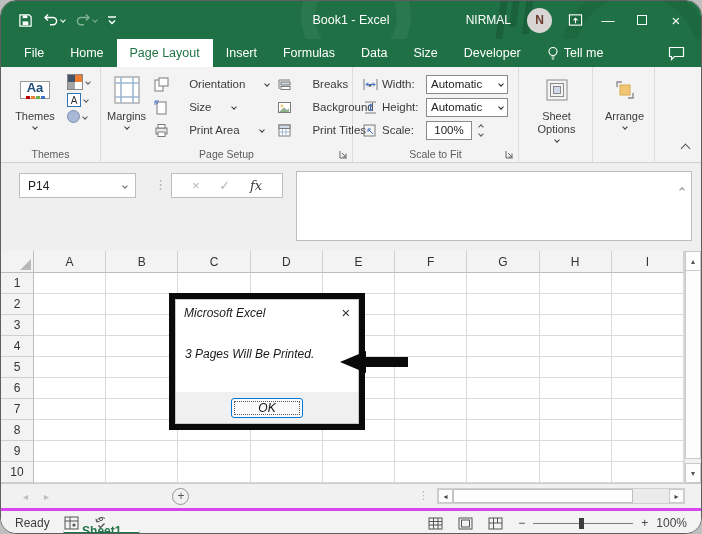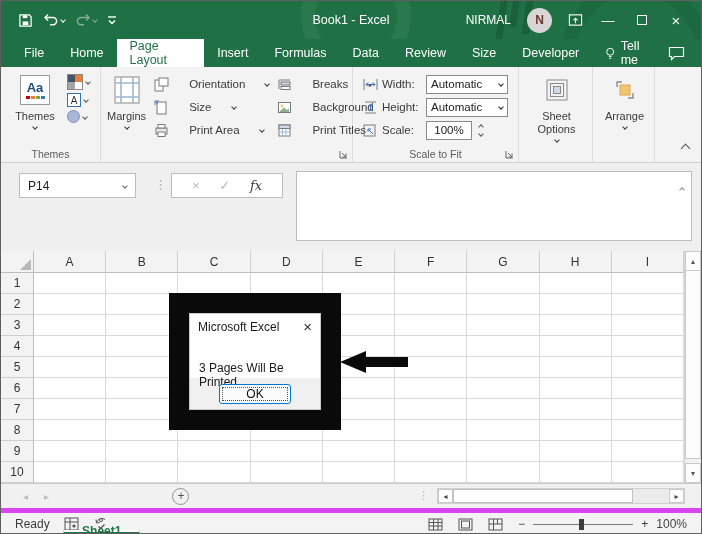--- a/index.html
+++ b/index.html
@@ -4,21 +4,21 @@
 <style>
   :root{
     --excel-green:#1F7145;
     --active-tab-text:#217346;
     --ok-button-border:#0078D7;
     --arrange-icon-fill:#F2C572;
     --sheet-tab-underline:#217346;
   }
   *{box-sizing:border-box;margin:0;padding:0;font-family:"Liberation Sans","DejaVu Sans",sans-serif;}
   body{background:#bfbfbf;width:702px;height:534px;overflow:hidden;}
-  .window{position:relative;width:702px;height:534px;background:#fff;border:1px solid #5f5f5f;border-radius:0;overflow:hidden;}
+  .window{position:relative;width:702px;height:534px;background:#fff;border:1px solid #5f5f5f;border-radius:16px;overflow:hidden;}
 
   
   .titlebar{position:relative;height:38px;background:var(--excel-green);display:flex;align-items:center;color:#fff;overflow:hidden;}
   .deco{position:absolute;border:14px solid rgba(255,255,255,0.05);border-radius:50%;pointer-events:none;}
   .deco.c1{width:110px;height:110px;left:300px;top:-40px;}
   .deco.c2{width:150px;height:150px;left:560px;top:-20px;border-color:rgba(0,0,0,0.08);}
   .deco-bar{position:absolute;top:0;height:38px;width:7px;background:rgba(0,0,0,0.14);transform:skewX(-8deg);pointer-events:none;}
   .qat{display:flex;align-items:center;gap:4px;padding-left:14px;z-index:1;}
   .qat .btn{display:flex;align-items:center;gap:2px;padding:3px 3px;cursor:default;}
   .dim{opacity:.45;}
@@ -41,21 +41,21 @@
 
   
   .ribbon{position:relative;height:96px;background:#f3f3f3;border-bottom:1px solid #d2d0ce;display:flex;align-items:stretch;}
   .rgroup{position:relative;display:flex;align-items:flex-start;padding:4px 4px 16px 6px;border-right:1px solid #dcdcdc;}
   .rgroup-label{position:absolute;bottom:2px;left:0;right:0;text-align:center;font-size:10.5px;color:#5c5c5c;}
   .launcher{position:absolute;bottom:2px;right:3px;width:11px;height:11px;}
   .bigbtn{display:flex;flex-direction:column;align-items:center;width:56px;font-size:11px;color:#3b3b3b;line-height:13px;text-align:center;padding-top:2px;cursor:default;}
   .bigbtn .bicon{height:34px;display:flex;align-items:center;justify-content:center;margin-bottom:3px;}
   
   .g-themes{width:100px;}
-  .themes-aa{width:30px;height:30px;background:#fff;border:1px solid #9a9a9a;display:flex;flex-direction:column;align-items:center;justify-content:center;}
+  .themes-aa{width:30px;height:18px;background:#fff;border:1px solid #9a9a9a;display:flex;flex-direction:column;align-items:center;justify-content:center;}
   .themes-aa .aa{font-size:13px;font-weight:bold;color:#1f4e79;line-height:13px;}
   .themes-aa .dots{display:flex;gap:1px;margin-top:2px;}
   .themes-aa .dots i{width:4px;height:3px;display:block;}
   .theme-stack{display:flex;flex-direction:column;gap:3px;margin-left:4px;padding-top:3px;}
   .tsm{display:flex;align-items:center;gap:3px;color:#555;}
   .pal{display:grid;grid-template-columns:7px 7px;grid-template-rows:7px 7px;border:1px solid #888;}
   .pal i{display:block;}
   .fontA{width:14px;height:14px;border:1px solid #2e75b6;background:#fff;color:#333;font-size:10px;display:flex;align-items:center;justify-content:center;}
   .fx-circle{width:13px;height:13px;border-radius:50%;background:#aab8d8;border:1px solid #7e8cb0;}
   
@@ -92,21 +92,21 @@
   .col-h{flex:1;background:#f3f3f3;border-right:1px solid #cfcfcf;border-bottom:1px solid #bdbdbd;font-size:12px;color:#333;display:flex;align-items:center;justify-content:center;}
   .g-row{display:flex;height:21px;}
   .row-h{width:33px;flex:none;background:#f3f3f3;border-right:1px solid #bdbdbd;border-bottom:1px solid #cfcfcf;font-size:12px;color:#333;display:flex;align-items:center;justify-content:center;}
   .g-cell{flex:1;background:#fff;border-right:1px solid #dadada;border-bottom:1px solid #dadada;}
   .vscroll{position:absolute;top:0;right:0;bottom:0;width:17px;background:#f1f1f1;border-left:1px solid #d6d6d6;display:flex;flex-direction:column;}
   .vs-btn{height:20px;background:#fdfdfd;border:1px solid #c9c9c9;display:flex;align-items:center;justify-content:center;font-size:8px;color:#555;}
   .vs-thumb{flex:1;background:#fdfdfd;border:1px solid #c9c9c9;border-top:none;}
   .vs-bottom{margin-top:auto;}
 
   
-  .dialog{position:absolute;left:168px;top:292px;width:172px;height:137px;background:#0a0a0a;padding:20px;z-index:20;}
+  .dialog{position:absolute;left:168px;top:292px;width:196px;height:137px;background:#0a0a0a;padding:6px;z-index:20;font-style:italic;}
   .dlg-inner{background:#fff;width:100%;height:100%;display:flex;flex-direction:column;border:1px solid #c8c8c8;}
   .dlg-title{height:25px;display:flex;align-items:center;justify-content:space-between;padding:0 8px;font-size:12px;color:#1a1a1a;}
   .dlg-close{font-size:15px;color:#333;line-height:1;}
   .dlg-body{flex:1;position:relative;}
   .dlg-msg{position:absolute;left:9px;top:22px;font-size:12px;color:#1a1a1a;}
   .dlg-footer{height:31px;background:#f0f0f0;display:flex;align-items:center;justify-content:center;}
   .ok-btn{position:relative;width:72px;height:20px;background:#fbfbfb;border:1px solid var(--ok-button-border);border-radius:3px;font-size:12px;color:#111;display:flex;align-items:center;justify-content:center;}
   .ok-btn:after{content:"";position:absolute;inset:2px;border:1px dotted #555;}
   .arrow-annot{position:absolute;left:339px;top:347px;z-index:21;}
 
@@ -116,21 +116,21 @@
   .sheet-tab{display:flex;align-items:center;padding:1px 18px;background:#fff;border-left:1px solid #d6d6d6;border-right:1px solid #d6d6d6;border-bottom:2px solid var(--sheet-tab-underline);color:var(--active-tab-text);font-size:12px;font-weight:bold;margin-top:46px;}
   .add-sheet{width:17px;height:17px;border:1px solid #949494;border-radius:50%;color:#555;font-size:12px;display:flex;align-items:center;justify-content:center;align-self:center;margin-left:32px;}
   .ts-dots{position:absolute;left:417px;top:5px;color:#b5b5b5;font-size:11px;}
   .hscroll{position:absolute;left:436px;top:4px;width:248px;height:16px;display:flex;background:#ebebeb;border:1px solid #d0d0d0;}
   .hs-btn{width:15px;background:#fdfdfd;border:1px solid #c9c9c9;display:flex;align-items:center;justify-content:center;font-size:8px;color:#444;}
   .hs-thumb{width:180px;background:#fff;border:1px solid #c0c0c0;}
   .hs-track{flex:1;}
   .hs-right{margin-left:auto;}
 
   
-  .statusbar{height:27px;background:#f3f3f3;border-top:5px solid #d946ef;display:flex;align-items:center;padding:0 14px;gap:14px;font-size:12px;color:#3b3b3b;}
+  .statusbar{height:27px;background:#f3f3f3;border-top:3px solid #d946ef;display:flex;align-items:center;padding:0 14px;gap:14px;font-size:12px;color:#3b3b3b;}
   .sb-right{margin-left:auto;display:flex;align-items:center;gap:15px;}
   .zoomer{display:flex;align-items:center;gap:8px;color:#444;}
   .z-track{position:relative;width:100px;height:1px;background:#7a7a7a;}
   .z-handle{position:absolute;left:46px;top:-5px;width:5px;height:11px;background:#3c3c3c;}
   .z-mark{position:absolute;left:50px;top:-3px;width:1px;height:7px;background:#7a7a7a;}
   svg{display:block;}
 </style>
 </head>
 <body>
 
@@ -187,21 +187,20 @@
     </div>
   </div>
 
   <div class="tabrow">
     <span class="tab">File</span>
     <span class="tab">Home</span>
     <span class="tab active">Page Layout</span>
     <span class="tab">Insert</span>
     <span class="tab">Formulas</span>
     <span class="tab">Data</span>
-    <span class="tab">Review</span>
     <span class="tab">Size</span>
     <span class="tab">Developer</span>
     <span class="tab">
       <svg width="12" height="15" viewBox="0 0 12 15">
           <circle cx="6" cy="5.5" r="4" fill="none" stroke="#fff" stroke-width="1.1"></circle>
           <path d="M4.5 11 H7.5 M4.8 13 H7.2" stroke="#fff" stroke-width="1.1"></path>
         </svg>
       <span>Tell me</span>
     </span>
     <span class="tab-spacer"></span>
@@ -311,20 +310,21 @@
         </span>
         <span class="srow">
           <svg width="15" height="15" viewBox="0 0 15 15">
               <rect x="2" y="2" width="11" height="11" fill="#fff" stroke="#7a7a7a"></rect>
               <path d="M2 5.5 H13 M2 9 H13 M5.5 2 V13 M9 2 V13" stroke="#9db8d2"></path>
               <rect x="2" y="2" width="11" height="3.5" fill="#cfd9ea" stroke="#7a7a7a"></rect>
             </svg>
           <span>Print Titles</span>
         </span>
       </div>
+      <span class="rgroup-label">Page Setup</span>
       <span class="launcher">
         <svg width="11" height="11" viewBox="0 0 11 11">
             <path d="M2 2 V9 H9" fill="none" stroke="#666"></path>
             <path d="M4 4 L8 8 M8 4.5 V8 H4.5" fill="none" stroke="#666"></path>
           </svg>
       </span>
     </div>
 
     <div class="rgroup" style="width:166px;padding-left:10px">
       <div class="sf-col">

